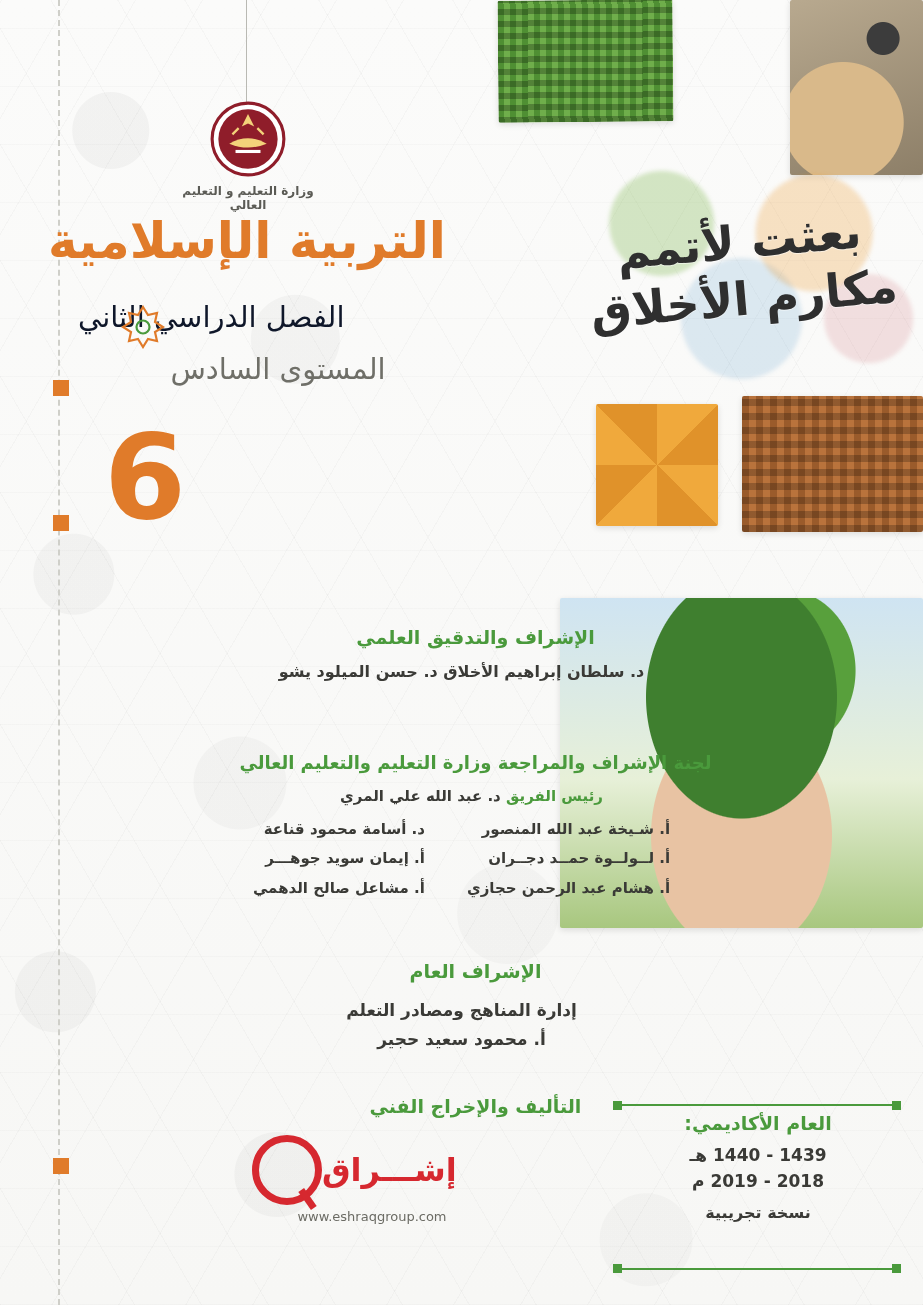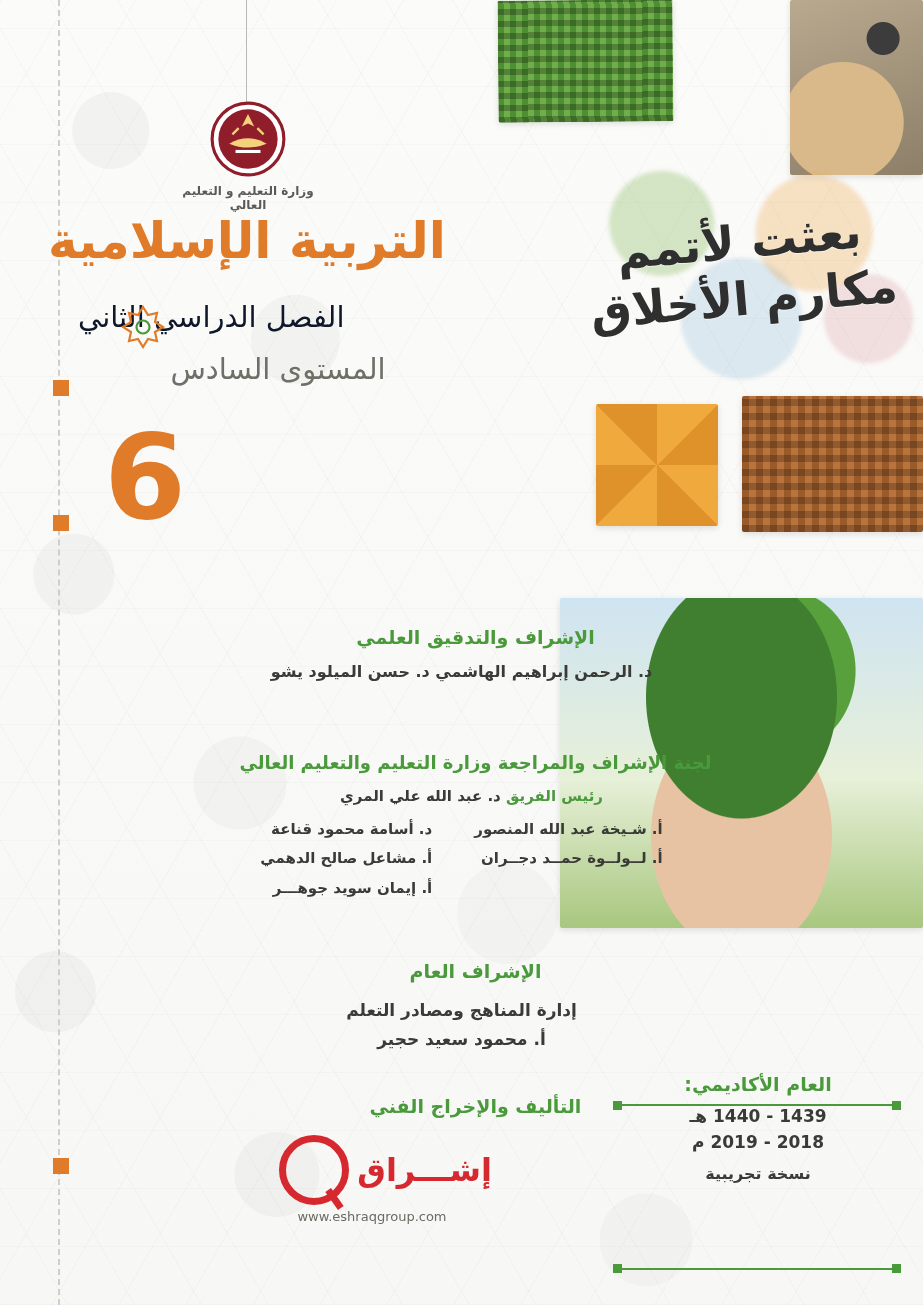--- a/index.html
+++ b/index.html
@@ -271,22 +271,21 @@
   .publisher {
     position: absolute;
     left: 252px;
     top: 1135px;
     width: 240px;
     text-align: center;
   }
   .pub-mark {
     display: flex;
     align-items: center;
-    justify-content: flex-start;
-    gap: 8px;
+    justify-content: flex-end;
     direction: rtl;
   }
   .pub-q {
     width: 56px; height: 56px;
     border: 7px solid #d6282f;
     border-radius: 50%;
     position: relative;
   }
   .pub-q::after {
     content: "";
@@ -305,21 +304,21 @@
     margin-top: 4px;
     font-size: 13px;
     color: #6b6b64;
     direction: ltr;
   }
 
   
   .year-box {
     position: absolute;
     right: 30px;
-    top: 1073px;
+    top: 1112px;
     width: 270px;
     text-align: center;
     color: #3a3a36;
   }
   .year-box .yb-title {
     font-size: 19px;
     font-weight: bold;
     color: #4a9a3c;
     margin-bottom: 8px;
   }
@@ -400,38 +399,39 @@
     <svg viewBox="0 0 44 44" width="44" height="44" aria-hidden="true">
       <path d="M22 2 L27 10 L36 8 L34 17 L42 22 L34 27 L36 36 L27 34 L22 42 L17 34 L8 36 L10 27 L2 22 L10 17 L8 8 L17 10 Z" fill="none" stroke="#e07b2a" stroke-width="2.2"></path>
       <circle cx="22" cy="22" r="6.5" fill="none" stroke="#4a9a3c" stroke-width="2.2"></circle>
     </svg>
   </div>
 
   <div class="grade-number">6</div>
 
   <div class="section" id="sec-scientific">
     <div class="sec-heading">الإشراف والتدقيق العلمي</div>
-    <div class="names-row">د. الرحمن إبراهيم الهاشمي      د. حسن الميلود يشو</div>
+    <div class="names-row">د. سلطان إبراهيم الأخلاق      د. حسن الميلود يشو</div>
   </div>
 
   <div class="section" id="sec-committee">
     <div class="sec-heading wide">لجنة الإشراف والمراجعة وزارة التعليم والتعليم العالي</div>
     <div class="lead-row">
       <span>رئيس الفريق</span>
       <span class="lead-name">د. عبد الله علي المري</span>
     </div>
     <div class="two-col">
       <div class="col">
         <div>أ. شـيخة عبد الله المنصور</div>
         <div>أ. لــولــوة حمــد دجــران</div>
+        <div>أ. هشام عبد الرحمن حجازي</div>
       </div>
       <div class="col">
         <div>د. أسامة محمود قناعة</div>
+        <div>أ. إيمان سويد جوهـــر</div>
         <div>أ. مشاعل صالح الدهمي</div>
-        <div>أ. إيمان سويد جوهـــر</div>
       </div>
     </div>
   </div>
 
   <div class="section" id="sec-general">
     <div class="sec-heading">الإشراف العام</div>
     <div class="sup-block">إدارة المناهج ومصادر التعلم</div>
     <div class="sup-block">أ. محمود سعيد حجير</div>
   </div>
 

